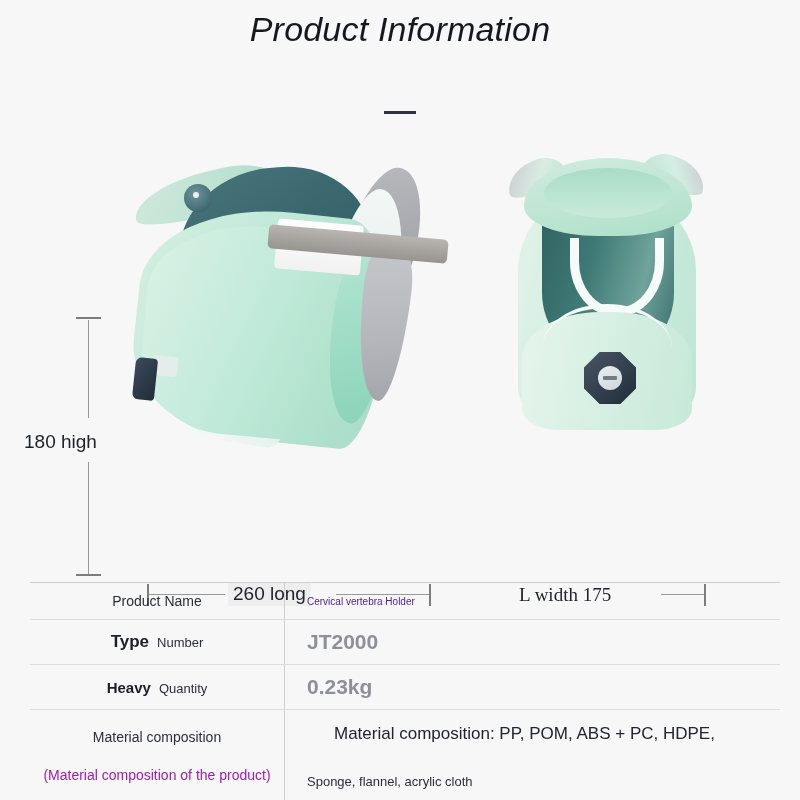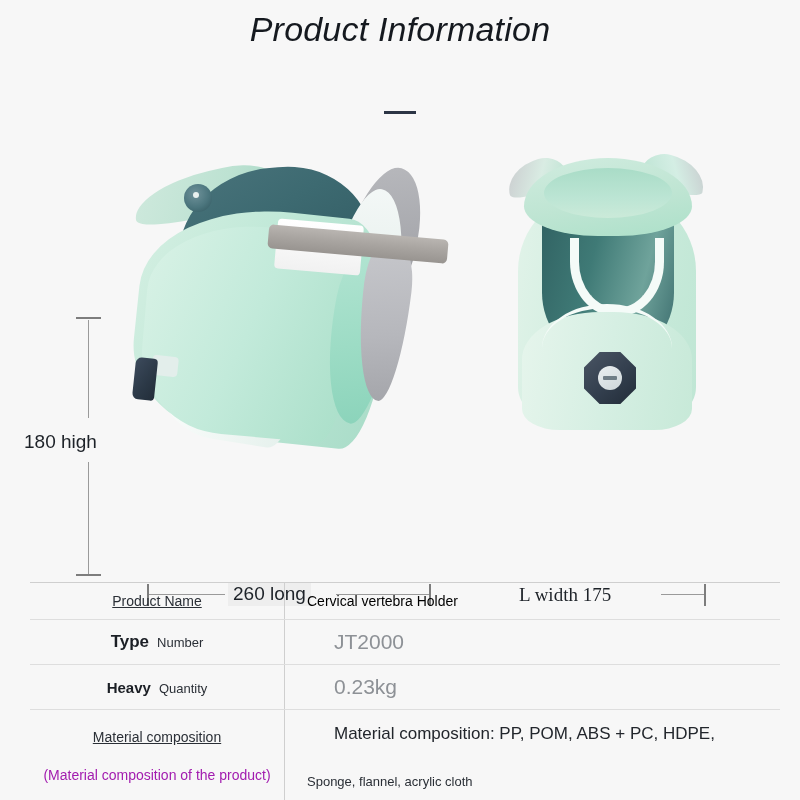--- a/index.html
+++ b/index.html
@@ -407,21 +407,20 @@
     flex: 1 1 auto;
     display: flex;
     flex-direction: column;
     justify-content: center;
     padding: 10px 0 10px 22px;
     box-sizing: border-box;
   }
   .lbl-main {
     font-size: 14px;
     color: #2a2f36;
-    text-decoration: underline;
   }
   .lbl-strong {
     font-size: 17px;
     font-weight: 700;
     color: #1b1f25;
   }
   .lbl-sub {
     font-size: 13px;
     color: #2a2f36;
   }
@@ -429,28 +428,27 @@
     display: flex;
     align-items: baseline;
     gap: 8px;
   }
   .lbl-line2 {
     font-size: 14px;
     color: #a21caf;
     margin-top: 22px;
   }
   .val-sm {
-    font-size: 14px;
-    color: #000000;
+    font-size: 10px;
+    color: #4c1d95;
   }
   .val-light {
     font-size: 21px;
     color: #8d9196;
-    font-weight: 400;
-    margin-left: 27px;
+    font-weight: 700;
   }
   .val-lg {
     font-size: 17px;
     color: #22262c;
     margin-left: 27px;
   }
   .val-lg2 {
     font-size: 13px;
     color: #2a2f36;
     margin-top: 30px;

